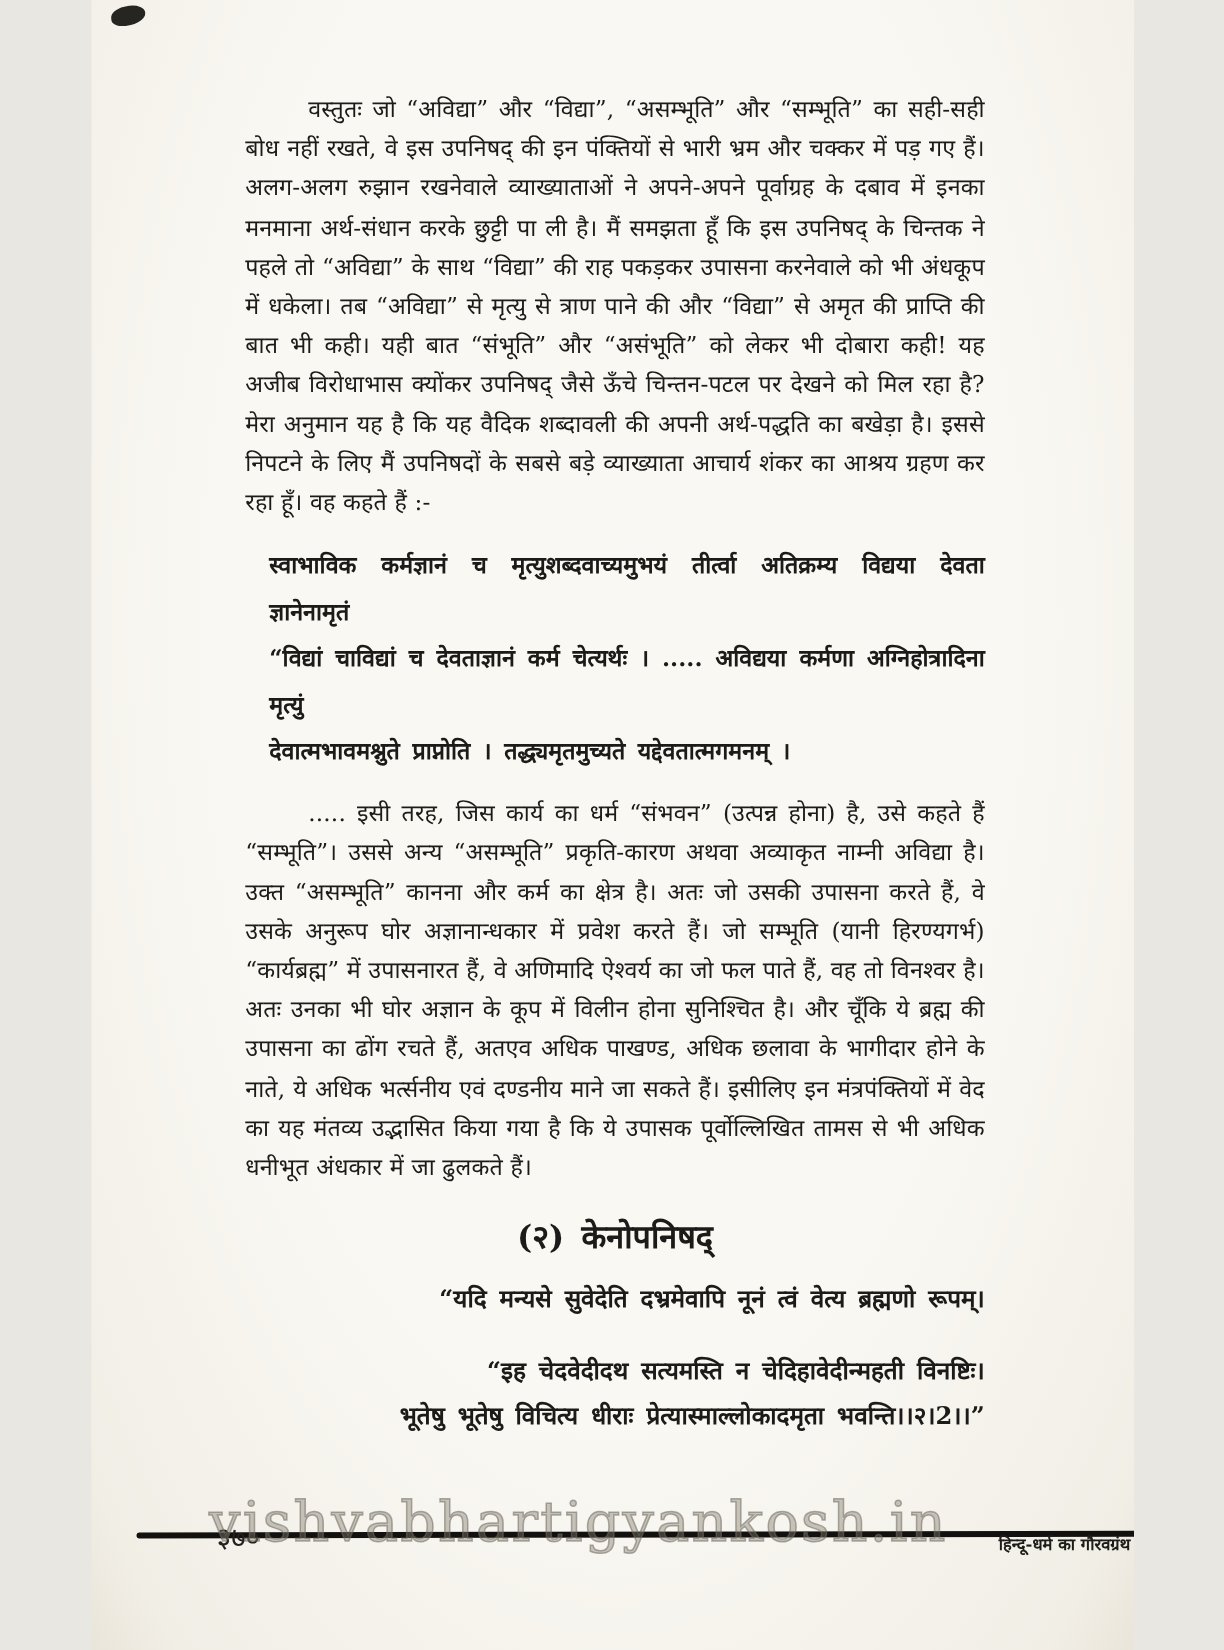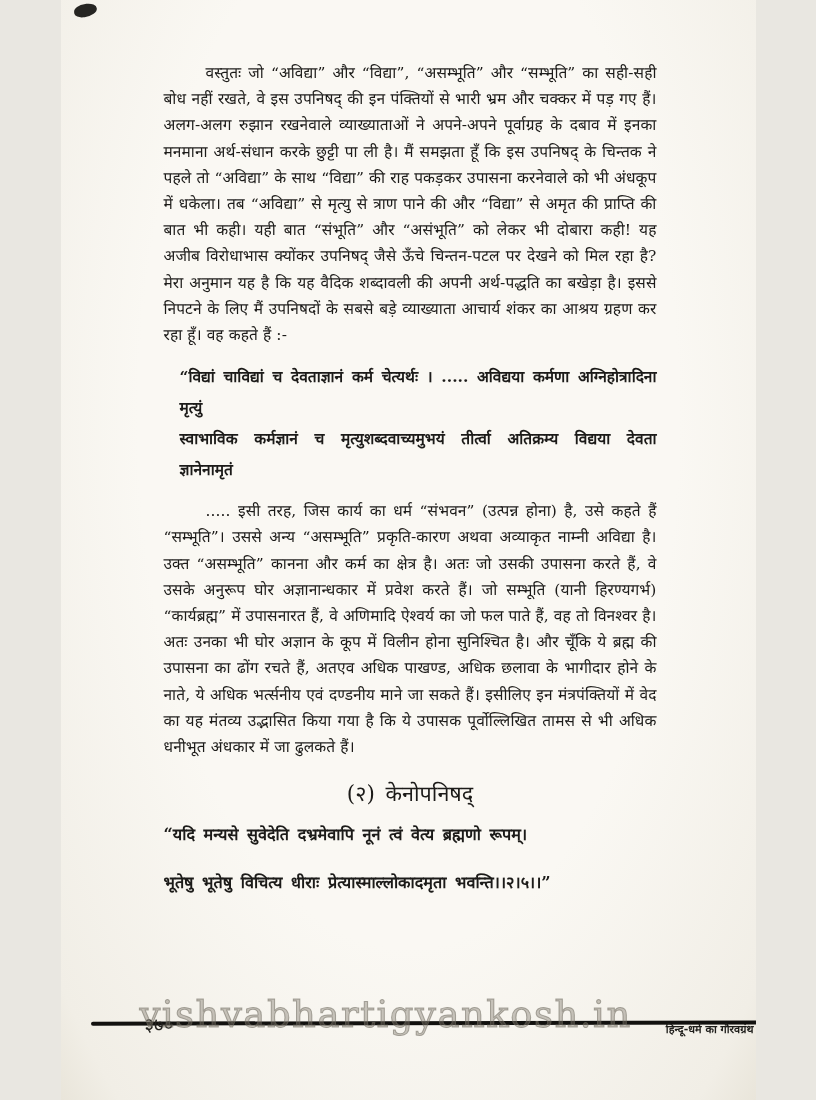--- a/index.html
+++ b/index.html
@@ -57,26 +57,26 @@
     line-height: 21px;
     text-align: justify;
     text-align-last: left;
     text-indent: 30px;
     color: #23221f;
   }
   .section-heading {
     margin: 18px 0 8px 0;
     text-align: center;
     font-size: 21.5px;
-    font-weight: normal;
+    font-weight: bold;
     word-spacing: 4px;
   }
   .centered-verse {
     margin: 13px 0 4px 0;
-    text-align: left;
+    text-align: right;
     font-weight: bold;
     font-size: 16.2px;
     line-height: 30.5px;
     word-spacing: 3px;
   }
   .footer-rule {
     position: absolute;
     left: 30px;
     top: 1021px;
     width: 757px;
@@ -119,36 +119,38 @@
 
 <div class="page">
 
   <div class="ink-mark"></div>
 
   <div class="page-inner">
 
     <p class="body-text first-indent">वस्तुतः जो “अविद्या” और “विद्या”, “असम्भूति” और “सम्भूति” का सही-सही बोध नहीं रखते, वे इस उपनिषद् की इन पंक्तियों से भारी भ्रम और चक्कर में पड़ गए हैं। अलग-अलग रुझान रखनेवाले व्याख्याताओं ने अपने-अपने पूर्वाग्रह के दबाव में इनका मनमाना अर्थ-संधान करके छुट्टी पा ली है। मैं समझता हूँ कि इस उपनिषद् के चिन्तक ने पहले तो “अविद्या” के साथ “विद्या” की राह पकड़कर उपासना करनेवाले को भी अंधकूप में धकेला। तब “अविद्या” से मृत्यु से त्राण पाने की और “विद्या” से अमृत की प्राप्ति की बात भी कही। यही बात “संभूति” और “असंभूति” को लेकर भी दोबारा कही! यह अजीब विरोधाभास क्योंकर उपनिषद् जैसे ऊँचे चिन्तन-पटल पर देखने को मिल रहा है? मेरा अनुमान यह है कि यह वैदिक शब्दावली की अपनी अर्थ-पद्धति का बखेड़ा है। इससे निपटने के लिए मैं उपनिषदों के सबसे बड़े व्याख्याता आचार्य शंकर का आश्रय ग्रहण कर रहा हूँ। वह कहते हैं :-</p>
 
     <div class="verse-block">
+      <div class="verse-line">स्वाभाविक कर्मज्ञानं च मृत्युशब्दवाच्यमुभयं तीर्त्वा अतिक्रम्य विद्यया देवता ज्ञानेनामृतं</div>
       <div class="verse-line">“विद्यां चाविद्यां च देवताज्ञानं कर्म चेत्यर्थः ।  ..... अविद्यया कर्मणा अग्निहोत्रादिना मृत्युं</div>
-      <div class="verse-line">स्वाभाविक कर्मज्ञानं च मृत्युशब्दवाच्यमुभयं तीर्त्वा अतिक्रम्य विद्यया देवता ज्ञानेनामृतं</div>
+      <div class="verse-line">देवात्मभावमश्नुते प्राप्नोति । तद्ध्यमृतमुच्यते यद्देवतात्मगमनम् ।</div>
     </div>
 
 
     <p class="body-text first-indent" style="margin-top:13px;">..... इसी तरह, जिस कार्य का धर्म “संभवन” (उत्पन्न होना) है, उसे कहते हैं “सम्भूति”। उससे अन्य “असम्भूति” प्रकृति-कारण अथवा अव्याकृत नाम्नी अविद्या है। उक्त “असम्भूति” कानना और कर्म का क्षेत्र है। अतः जो उसकी उपासना करते हैं, वे उसके अनुरूप घोर अज्ञानान्धकार में प्रवेश करते हैं। जो सम्भूति (यानी हिरण्यगर्भ) “कार्यब्रह्म” में उपासनारत हैं, वे अणिमादि ऐश्वर्य का जो फल पाते हैं, वह तो विनश्वर है। अतः उनका भी घोर अज्ञान के कूप में विलीन होना सुनिश्चित है। और चूँकि ये ब्रह्म की उपासना का ढोंग रचते हैं, अतएव अधिक पाखण्ड, अधिक छलावा के भागीदार होने के नाते, ये अधिक भर्त्सनीय एवं दण्डनीय माने जा सकते हैं। इसीलिए इन मंत्रपंक्तियों में वेद का यह मंतव्य उद्भासित किया गया है कि ये उपासक पूर्वोल्लिखित तामस से भी अधिक धनीभूत अंधकार में जा ढुलकते हैं।</p>
 
     <h2 class="section-heading">(२) केनोपनिषद्</h2>
 
     <div class="centered-verse">
       <div class="verse-line">“यदि मन्यसे सुवेदेति दभ्रमेवापि नूनं त्वं वेत्य ब्रह्मणो रूपम्।</div>
     </div>
 
 
     <div class="centered-verse" style="margin-top:17px;">
-      <div class="verse-line">भूतेषु भूतेषु विचित्य धीराः प्रेत्यास्माल्लोकादमृता भवन्ति।।२।५।।”</div>
+      <div class="verse-line">“इह चेदवेदीदथ सत्यमस्ति न चेदिहावेदीन्महती विनष्टिः।</div>
+      <div class="verse-line">भूतेषु भूतेषु विचित्य धीराः प्रेत्यास्माल्लोकादमृता भवन्ति।।२।2।।”</div>
     </div>
 
 
   </div>
 
   <div class="footer-rule"></div>
 
   <div class="footer-row">
     <span class="page-number">३७०</span>
     <span class="watermark">vishvabhartigyankosh.in</span>

